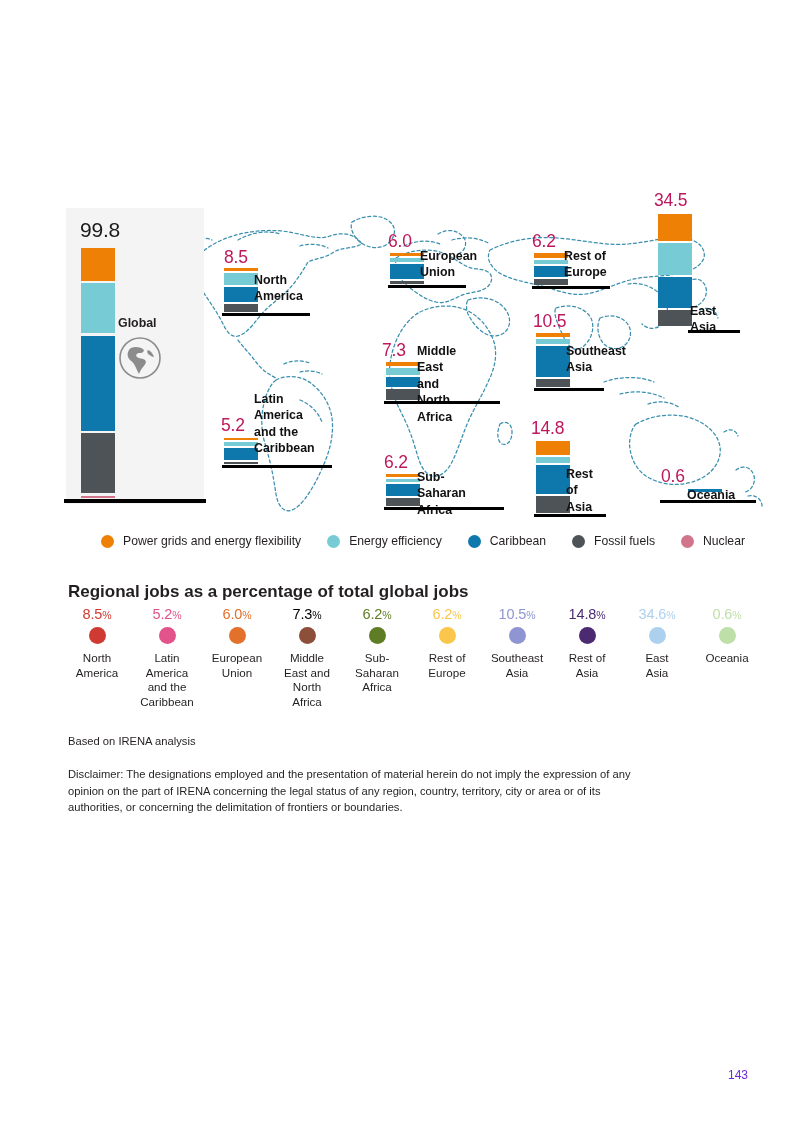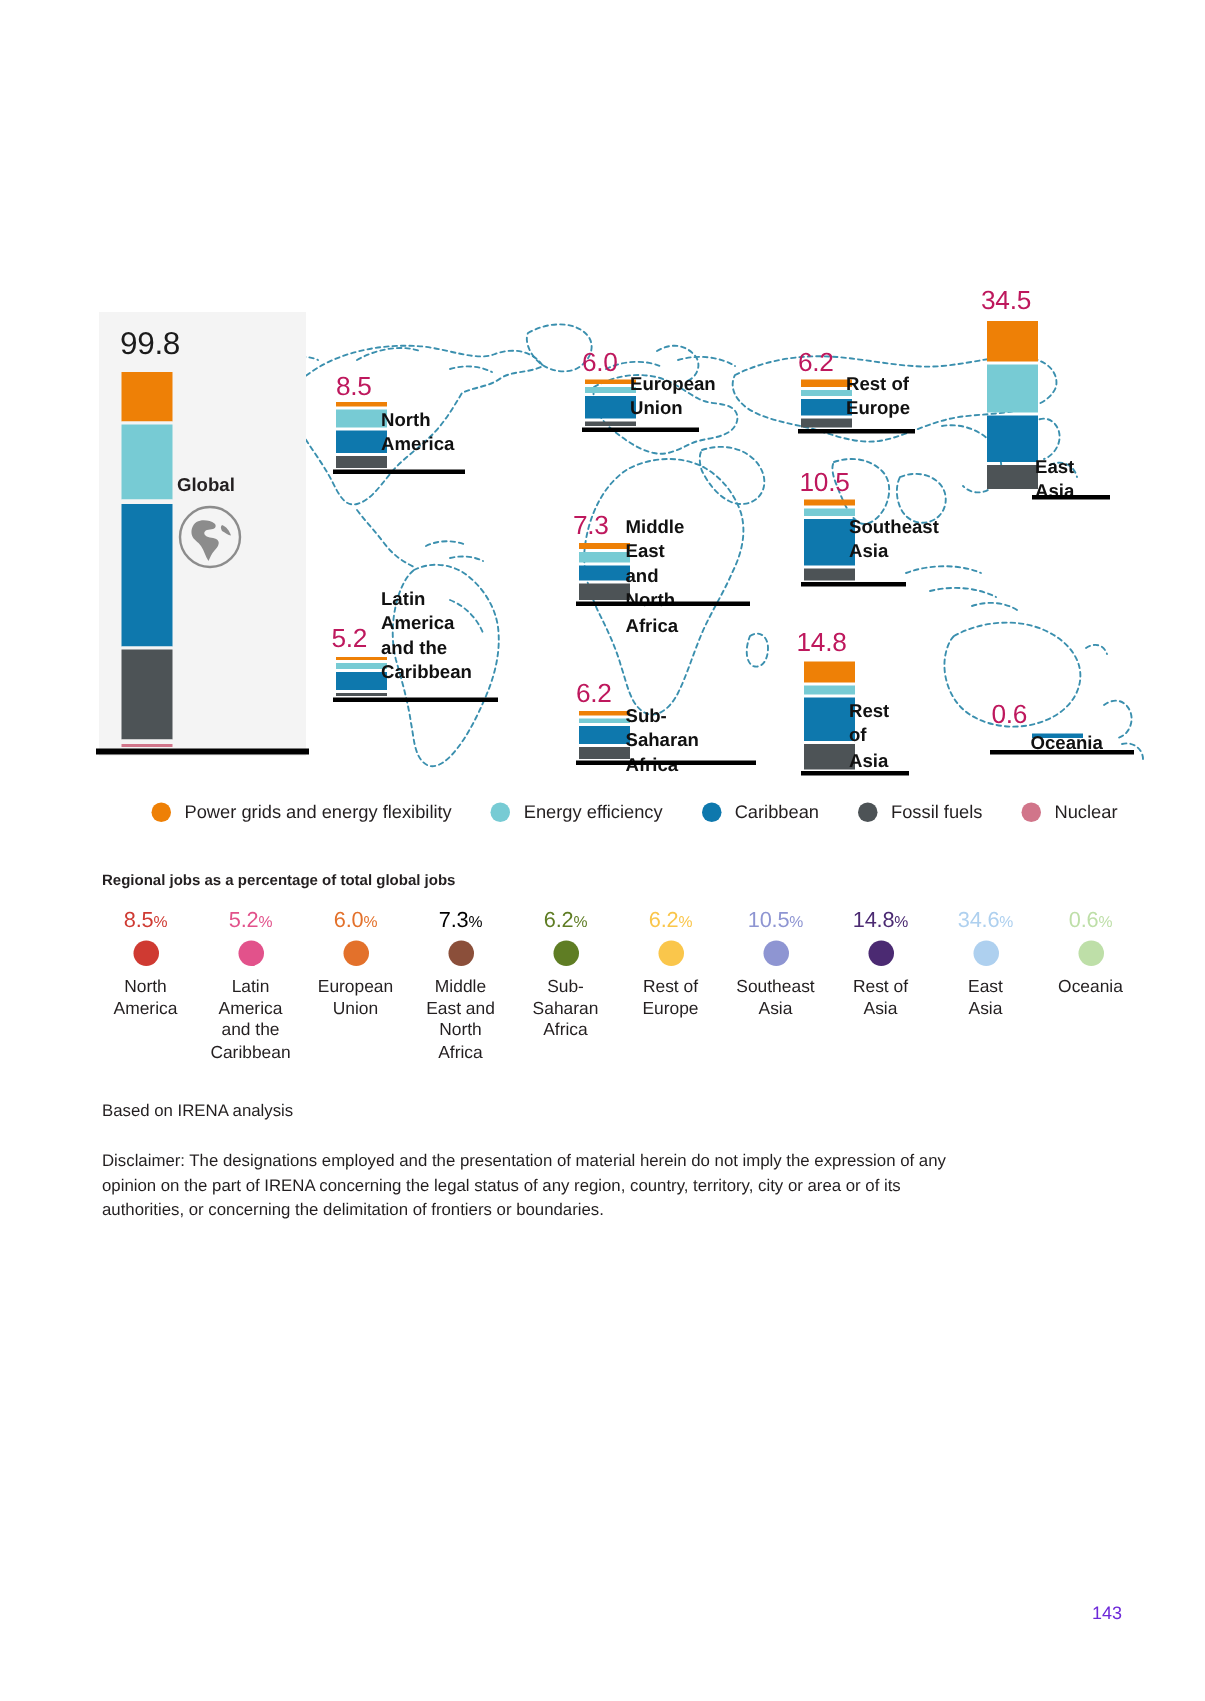--- a/index.html
+++ b/index.html
@@ -54,21 +54,21 @@
   }
   .region .base{position:absolute;height:3px;background:#000;}
 
   
   .legend{position:absolute;left:90px;top:534px;display:flex;align-items:center;margin-left:11px;}
   .legend .item{display:flex;align-items:center;margin-right:26px;}
   .legend .dot{width:13px;height:13px;border-radius:50%;margin-right:9px;flex:0 0 13px;}
   .legend .lbl{font-size:12.2px;color:#231f20;white-space:nowrap;}
 
   
-  .pct-title{position:absolute;left:68px;top:582px;font-size:10px;font-weight:bold;}
+  .pct-title{position:absolute;left:68px;top:582px;font-size:17px;font-weight:bold;}
   .pct-row{position:absolute;left:62px;top:606px;width:700px;display:flex;align-items:flex-start;}
   .pct-col{flex:1 1 0;display:flex;flex-direction:column;align-items:center;text-align:center;}
   .pct-val{font-size:14.5px;letter-spacing:-.01em;margin-bottom:5px;white-space:nowrap;}
   .pct-val .sfx{font-size:10.5px;}
   .pct-dot{width:17px;height:17px;border-radius:50%;margin-bottom:7px;}
   .pct-name{font-size:11.6px;line-height:1.26;color:#231f20;white-space:pre-line;}
 
   
   .source{position:absolute;left:68px;top:735px;font-size:11.2px;color:#231f20;}
   .disclaimer{position:absolute;left:68px;top:766px;width:578px;font-size:11.2px;line-height:1.48;color:#231f20;}

